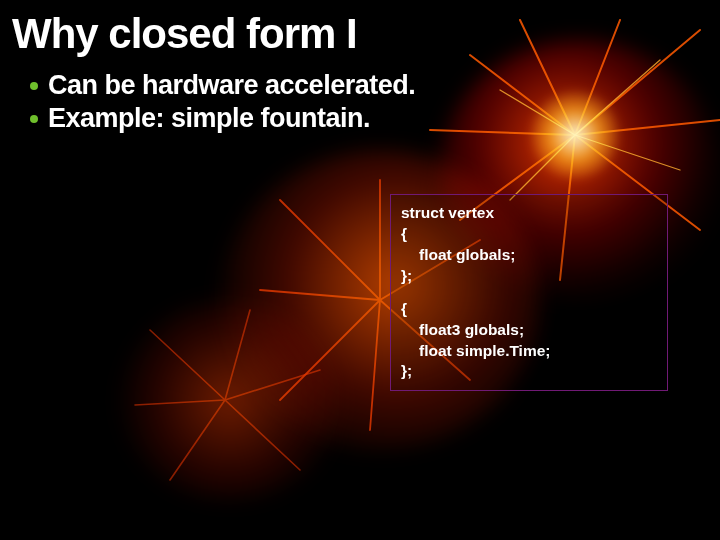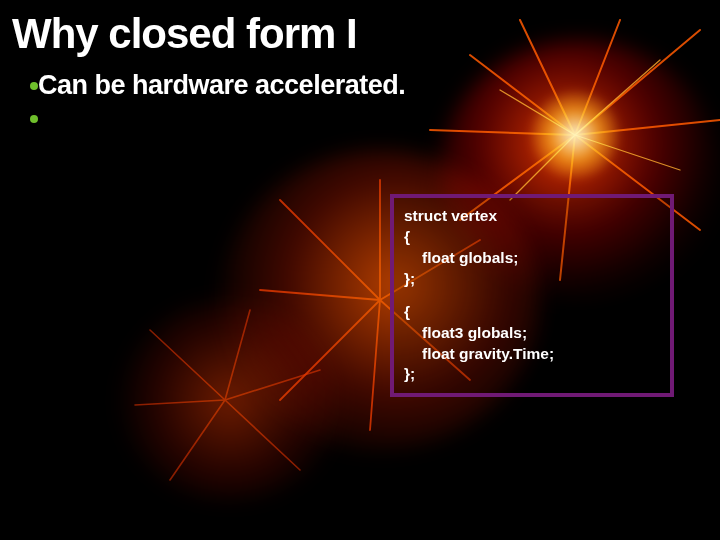--- a/index.html
+++ b/index.html
@@ -59,20 +59,21 @@
     font-family: Arial Black, Arial, sans-serif;
   }
   .bullets {
     position: relative;
     z-index: 2;
     padding: 6px 0 0 30px;
   }
   .bullets .row {
     display: flex;
     align-items: flex-start;
+    gap: 10px;
     margin-bottom: 2px;
   }
   .bullets .dot {
     width: 8px;
     height: 8px;
     margin-top: 12px;
     border-radius: 50%;
     background: #6fbf2c;
     flex: 0 0 auto;
   }
@@ -82,21 +83,21 @@
     font-weight: 900;
     font-family: Arial Black, Arial, sans-serif;
     letter-spacing: -0.5px;
   }
   .codebox {
     position: absolute;
     z-index: 3;
     top: 194px;
     left: 390px;
     width: 256px;
-    border: 4px solid #701a75;
+    border: 1px solid #701a75;
     background: rgba(0,0,0,0.15);
     padding: 8px 10px 8px 10px;
     color: #fff;
     font-family: Arial, Helvetica, sans-serif;
     font-weight: 700;
     font-size: 15.5px;
     line-height: 1.35;
   }
   .codebox .ind { padding-left: 18px; }
   .codebox .blk { margin-bottom: 12px; }
@@ -154,31 +155,32 @@
 
   <div class="title">Why closed form I</div>
 
   <div class="bullets">
     <div class="row">
       <div class="dot"></div>
       <div class="txt">Can be hardware accelerated.</div>
     </div>
     <div class="row">
       <div class="dot"></div>
+      <div class="txt">Example: simple fountain.</div>
     </div>
   </div>
 
   <div class="codebox">
     <div class="blk">
       <div>struct vertex</div>
       <div>{</div>
       <div class="ind">float globals;</div>
       <div>};</div>
     </div>
     <div class="blk">
       <div>{</div>
       <div class="ind">float3 globals;</div>
-      <div class="ind">float gravity.Time;</div>
+      <div class="ind">float simple.Time;</div>
       <div>};</div>
     </div>
   </div>
 
 </div>
 
 </body></html>

